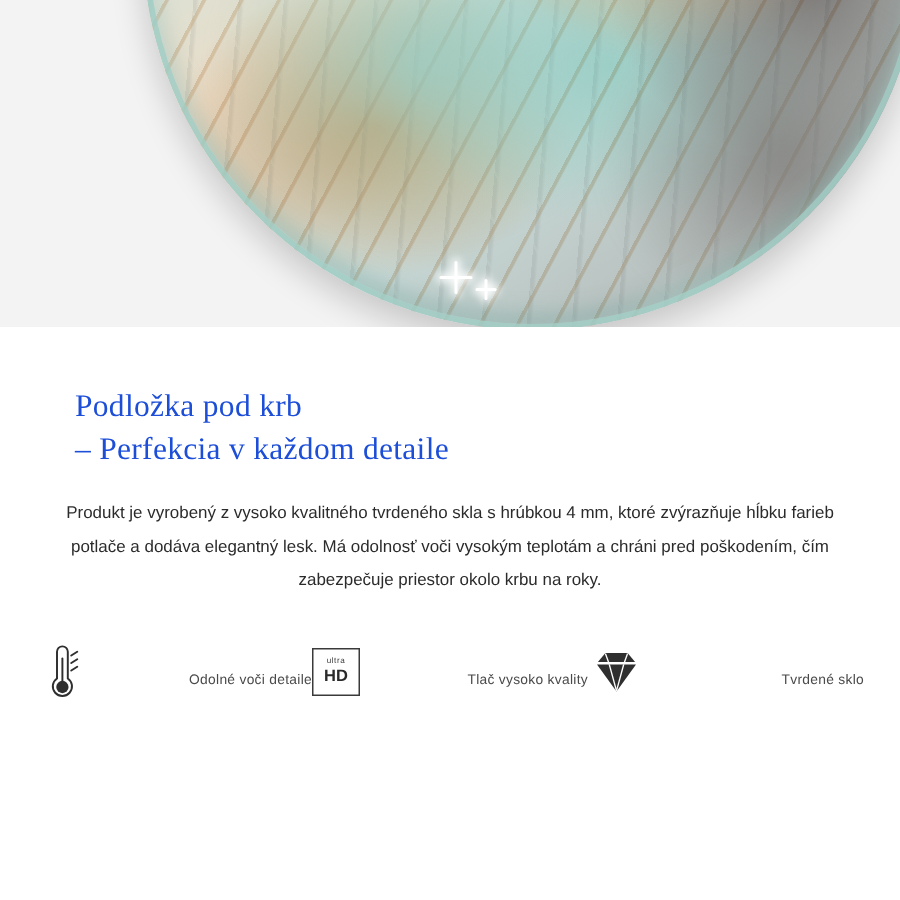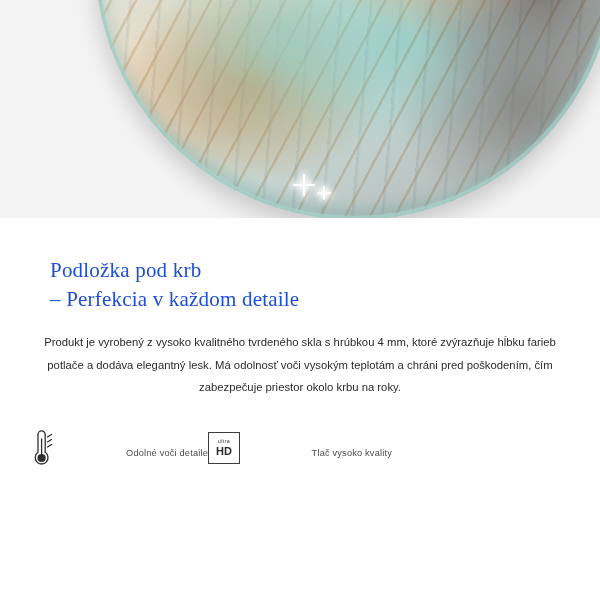--- a/index.html
+++ b/index.html
@@ -243,17 +243,34 @@
       <div class="feature-icon">
         <div class="hd-box">
           <span class="ultra">ultra</span>
           <span class="hd">HD</span>
         </div>
       </div>
       <div class="feature-label">Tlač vysoko kvality</div>
     </div>
 
 
+    <div class="feature">
+      <div class="feature-icon">
+        <svg width="38" height="34" viewBox="0 0 38 34" aria-hidden="true">
+          <g fill="#2f2f2f">
+            <path d="M6 12 L32 12 L19 30 Z"></path>
+            <path d="M6.6 10.4 L11.6 4.4 L26.4 4.4 L31.4 10.4 Z"></path>
+          </g>
+          <g stroke="#ffffff" stroke-width="0.9">
+            <line x1="11.6" y1="4.6" x2="14.2" y2="11.9"></line>
+            <line x1="26.4" y1="4.6" x2="23.8" y2="11.9"></line>
+            <line x1="14.2" y1="12" x2="19" y2="29.6"></line>
+            <line x1="23.8" y1="12" x2="19" y2="29.6"></line>
+          </g>
+        </svg>
+      </div>
+      <div class="feature-label">Tvrdené sklo</div>
+    </div>
 
 
 
   </div>
 </div>
 
 </body></html>

